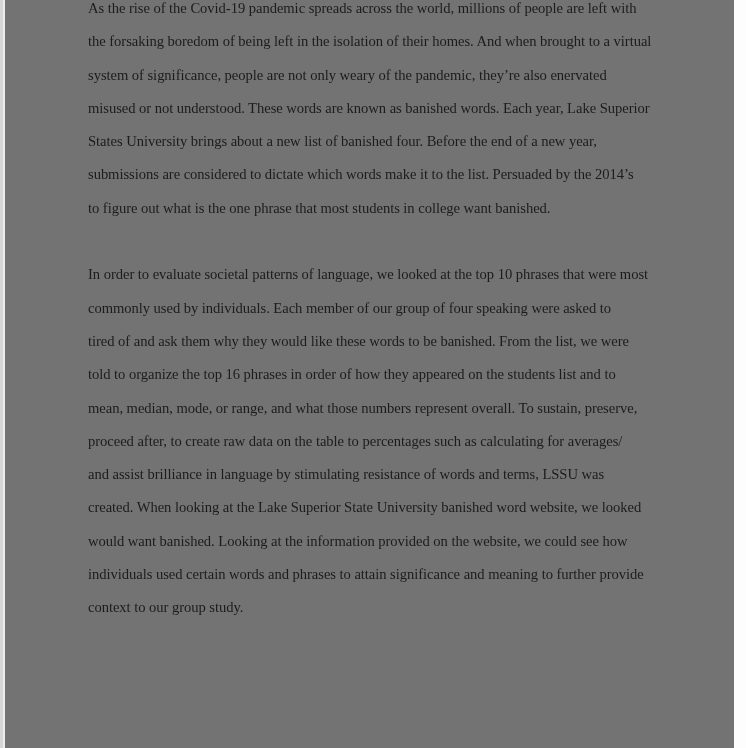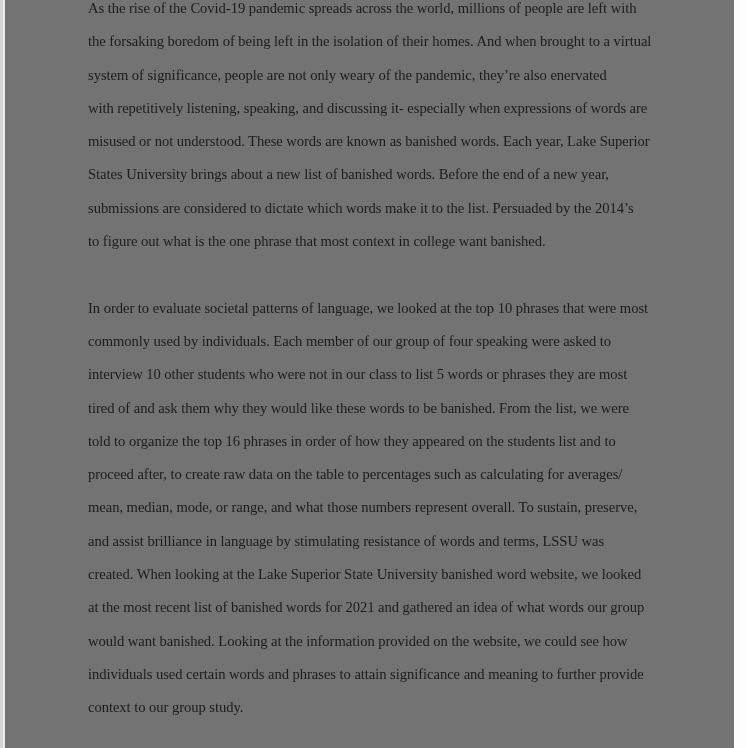--- a/index.html
+++ b/index.html
@@ -72,38 +72,35 @@
 
 <div class="viewport">
   <div class="left-edge"></div>
   <div class="left-edge-inner"></div>
 
   <div class="page">
     <div>
       <div class="line">As the rise of the Covid-19 pandemic spreads across the world, millions of people are left with</div>
       <div class="line">the forsaking boredom of being left in the isolation of their homes. And when brought to a virtual</div>
       <div class="line">system of significance, people are not only weary of the pandemic, they’re also enervated</div>
-      <div class="line">with repetitively listening, speaking, and discussing it- especially when expressions of words are</div>
       <div class="line">misused or not understood. These words are known as banished words. Each year, Lake Superior</div>
-      <div class="line">States University brings about a new list of banished words. Before the end of a new year,</div>
+      <div class="line">States University brings about a new list of banished four. Before the end of a new year,</div>
       <div class="line">submissions are considered to dictate which words make it to the list. Persuaded by the 2014’s</div>
-      <div class="line">to figure out what is the one phrase that most context in college want banished.</div>
+      <div class="line">to figure out what is the one phrase that most students in college want banished.</div>
     </div>
     <div class="para-gap"></div>
     <div>
       <div class="line">In order to evaluate societal patterns of language, we looked at the top 10 phrases that were most</div>
       <div class="line">commonly used by individuals. Each member of our group of four speaking were asked to</div>
-      <div class="line">interview 10 other students who were not in our class to list 5 words or phrases they are most</div>
       <div class="line">tired of and ask them why they would like these words to be banished. From the list, we were</div>
       <div class="line">told to organize the top 16 phrases in order of how they appeared on the students list and to</div>
+      <div class="line">mean, median, mode, or range, and what those numbers represent overall. To sustain, preserve,</div>
       <div class="line">proceed after, to create raw data on the table to percentages such as calculating for averages/</div>
-      <div class="line">mean, median, mode, or range, and what those numbers represent overall. To sustain, preserve,</div>
       <div class="line">and assist brilliance in language by stimulating resistance of words and terms, LSSU was</div>
       <div class="line">created. When looking at the Lake Superior State University banished word website, we looked</div>
-      <div class="line">at the most recent list of banished words for 2021 and gathered an idea of what words our group</div>
       <div class="line">would want banished. Looking at the information provided on the website, we could see how</div>
       <div class="line">individuals used certain words and phrases to attain significance and meaning to further provide</div>
       <div class="line">context to our group study.</div>
     </div>
   </div>
 
   <div class="right-track"></div>
   <div class="right-track-line"></div>
   <div class="scroll-thumb"></div>
 </div>

